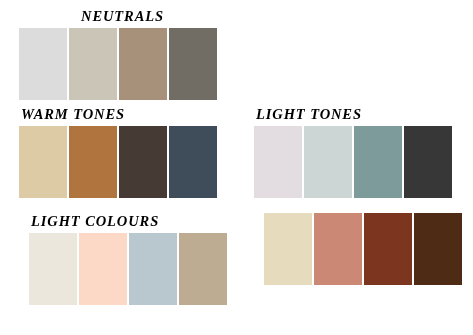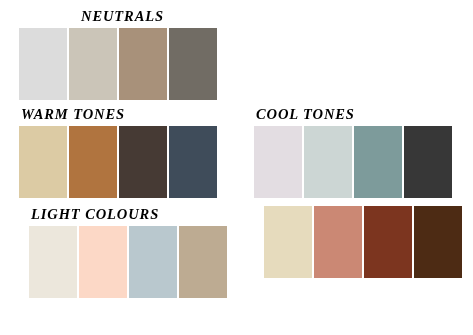--- a/index.html
+++ b/index.html
@@ -23,21 +23,21 @@
     background: #ffffff;
   }
   .palette-group {
     position: absolute;
     width: 205px;
   }
   .group-col-left  { left: 19px; }
   .group-col-right { left: 254px; }
   .group-row-1 { top: 8px; text-align: center; }
   .group-row-2 { top: 106px; }
-  .group-row-3 { top: 206px; padding-left: 10px; }
+  .group-row-3 { top: 213px; padding-left: 10px; }
 
   .group-title {
     font-family: "Liberation Serif", "DejaVu Serif", serif;
     font-style: italic;
     font-weight: bold;
     font-size: 14.5px;
     letter-spacing: 0.9px;
     color: #000000;
     white-space: nowrap;
     line-height: 16px;
@@ -76,21 +76,21 @@
     <h2 class="group-title">WARM  TONES</h2>
     <div class="swatch-row">
       <div class="swatch" style="background-color: rgb(220, 203, 164);"></div>
       <div class="swatch" style="background-color: rgb(176, 116, 63);"></div>
       <div class="swatch" style="background-color: rgb(70, 58, 52);"></div>
       <div class="swatch" style="background-color: rgb(63, 76, 90);"></div>
     </div>
   </section>
 
   <section class="palette-group group-col-right group-row-2">
-    <h2 class="group-title">COOL  TONES</h2>
+    <h2 class="group-title">LIGHT  TONES</h2>
     <div class="swatch-row">
       <div class="swatch" style="background-color: rgb(227, 221, 226);"></div>
       <div class="swatch" style="background-color: rgb(204, 214, 212);"></div>
       <div class="swatch" style="background-color: rgb(125, 155, 155);"></div>
       <div class="swatch" style="background-color: rgb(55, 55, 55);"></div>
     </div>
   </section>
 
   <section class="palette-group group-col-left group-row-3">
     <h2 class="group-title">LIGHT  COLOURS</h2>

